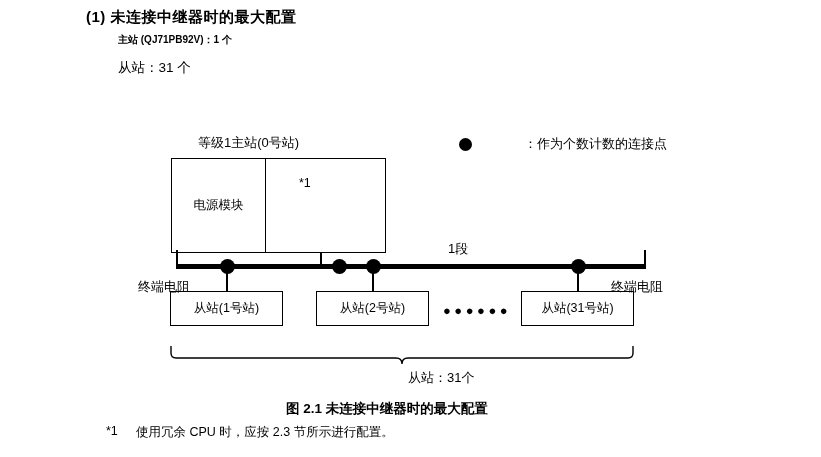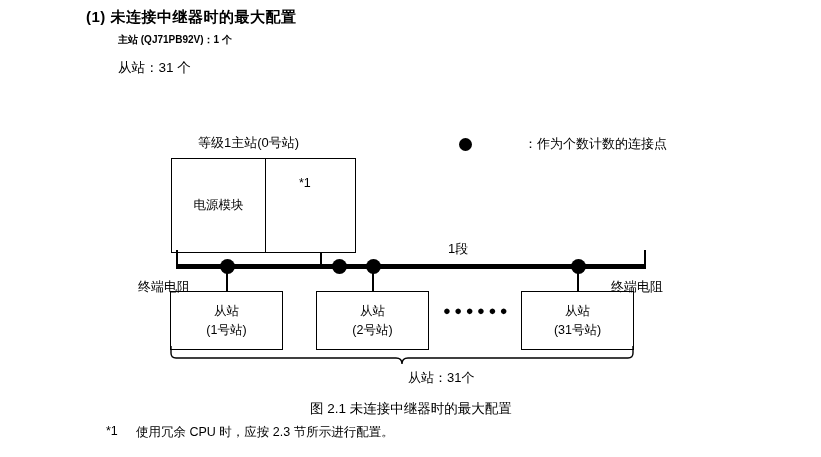--- a/index.html
+++ b/index.html
@@ -54,21 +54,21 @@
   
   #master-label {
     left: 198px; top: 134px;
     font-size: 13px;
     white-space: nowrap;
   }
 
   
   #rack {
     left: 171px; top: 158px;
-    width: 185px; height: 95px;
+    width: 215px; height: 95px;
     border: 1.5px solid #000;
     box-sizing: border-box;
     display: flex;
   }
   .rack-cell {
     height: 100%;
     box-sizing: border-box;
     display: flex;
     align-items: center;
     justify-content: center;
@@ -142,24 +142,23 @@
     top: 267px;
   }
   #sdrop-1 { left: 226px; }
   #sdrop-2 { left: 372px; }
   #sdrop-3 { left: 577px; }
 
   
   .slave-box {
     border: 1.5px solid #000;
     box-sizing: border-box;
-    height: 59px;
+    height: 35px;
     top: 291px;
     display: flex;
-    flex-direction: column;
     align-items: center;
     justify-content: center;
     font-size: 12.5px;
     line-height: 1.45;
   }
   #slave-1 { left: 170px; width: 113px; }
   #slave-2 { left: 316px; width: 113px; }
   #slave-3 { left: 521px; width: 113px; }
 
   
@@ -179,23 +178,22 @@
     left: 364px; top: 369px;
     font-size: 13px;
     white-space: nowrap;
     margin-left: 44px;
   }
 
   
   #caption {
     left: 286px; top: 400px;
     font-size: 13.5px;
-    font-weight: normal;
-    white-space: nowrap;
-    margin-left: 24px;
+    font-weight: bold;
+    white-space: nowrap;
   }
 
   
   #footnote-mark {
     left: 106px; top: 424px;
     font-size: 12.5px;
   }
   #footnote-text {
     left: 136px; top: 424px;
     font-size: 12.5px;

